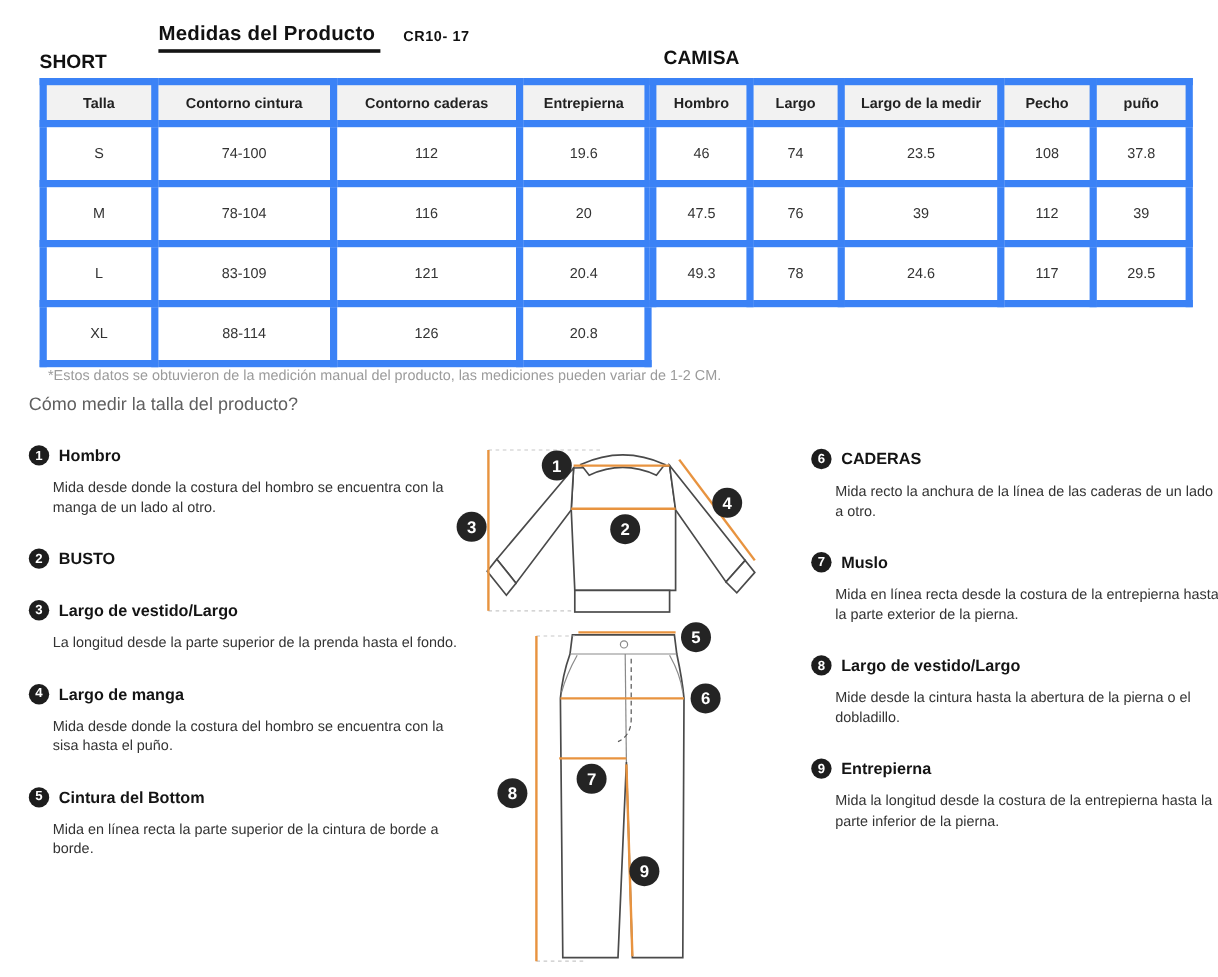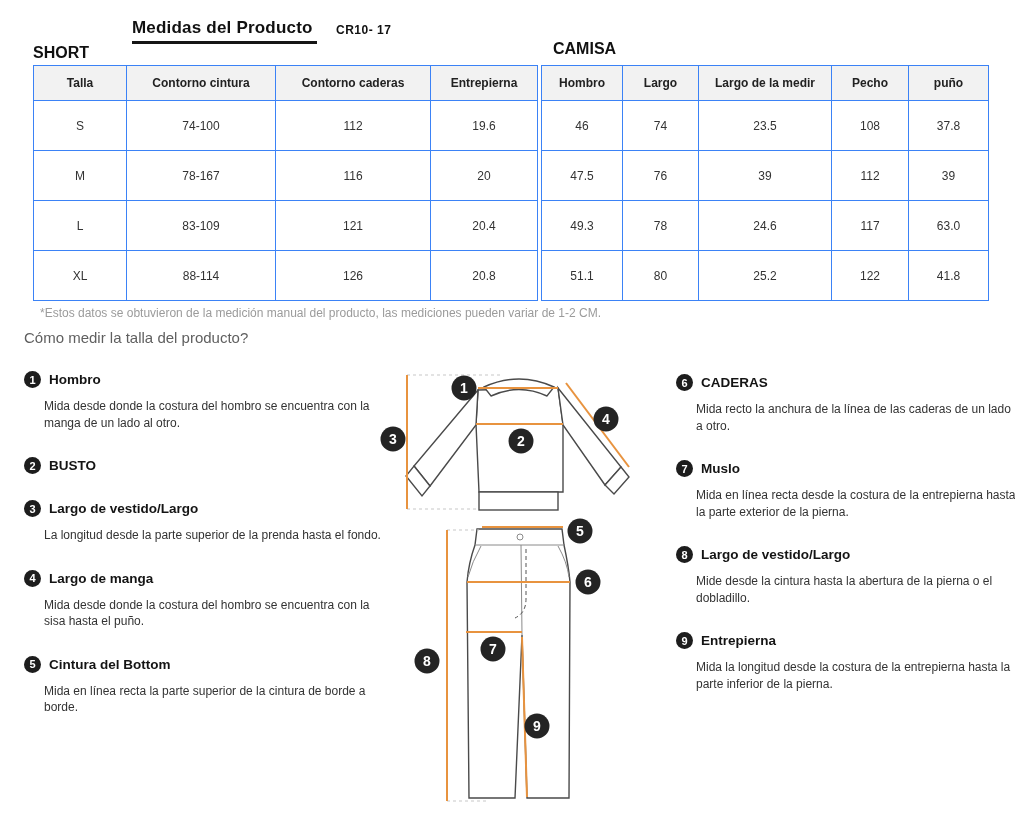--- a/index.html
+++ b/index.html
@@ -12,21 +12,21 @@
            border-bottom:3px solid #151515; padding:0 4px 3px 0; letter-spacing:.2px;margin-left:12px; }
   .prod-code { position:absolute; left:336px; top:23px; font-size:12px; font-weight:bold; color:#111; letter-spacing:.5px; }
   .tbl-label { position:absolute; font-size:16px; font-weight:bold; color:#111; }
   .lbl-short { left:33px; top:44px; }
   .lbl-camisa { left:553px; top:40px; }
 
   
   table.size { position:absolute; top:65px; border-collapse:collapse; table-layout:fixed; background:#fff; }
   .tbl-short { left:33px; }
   .tbl-camisa { left:541px; }
-  table.size th, table.size td { border:1px solid #3b82f6; text-align:center; vertical-align:middle;
+  table.size th, table.size td { border:6px solid #3b82f6; text-align:center; vertical-align:middle;
       font-size:12px; color:#333; overflow:hidden; }
   table.size th { background:#f2f2f2; font-weight:bold; color:#222; height:35px; }
   table.size td { height:50px; background:#fff; }
 
   .footnote { position:absolute; left:40px; top:306px; font-size:12px; color:#9b9b9b; }
   .howto-title { position:absolute; left:24px; top:329px; font-size:15px; color:#5f5f5f; }
 
   
   .instr-col { position:absolute; }
   .col-left { left:24px; top:371px; width:362px; }
@@ -76,21 +76,21 @@
     </thead>
     <tbody>
       <tr>
         <td>S</td>
         <td>74-100</td>
         <td>112</td>
         <td>19.6</td>
       </tr>
       <tr>
         <td>M</td>
-        <td>78-167</td>
+        <td>78-104</td>
         <td>116</td>
         <td>20</td>
       </tr>
       <tr>
         <td>L</td>
         <td>83-109</td>
         <td>121</td>
         <td>20.4</td>
       </tr>
       <tr>
@@ -132,28 +132,21 @@
         <td>76</td>
         <td>39</td>
         <td>112</td>
         <td>39</td>
       </tr>
       <tr>
         <td>49.3</td>
         <td>78</td>
         <td>24.6</td>
         <td>117</td>
-        <td>63.0</td>
-      </tr>
-      <tr>
-        <td>51.1</td>
-        <td>80</td>
-        <td>25.2</td>
-        <td>122</td>
-        <td>41.8</td>
+        <td>29.5</td>
       </tr>
     </tbody>
   </table>
 
   <div class="footnote">*Estos datos se obtuvieron de la medición manual del producto, las mediciones pueden variar de 1-2 CM.</div>
   <div class="howto-title">Cómo medir la talla del producto?</div>
 
   <div class="instr-col col-left">
     <div class="instr-item">
       <div class="instr-head">

